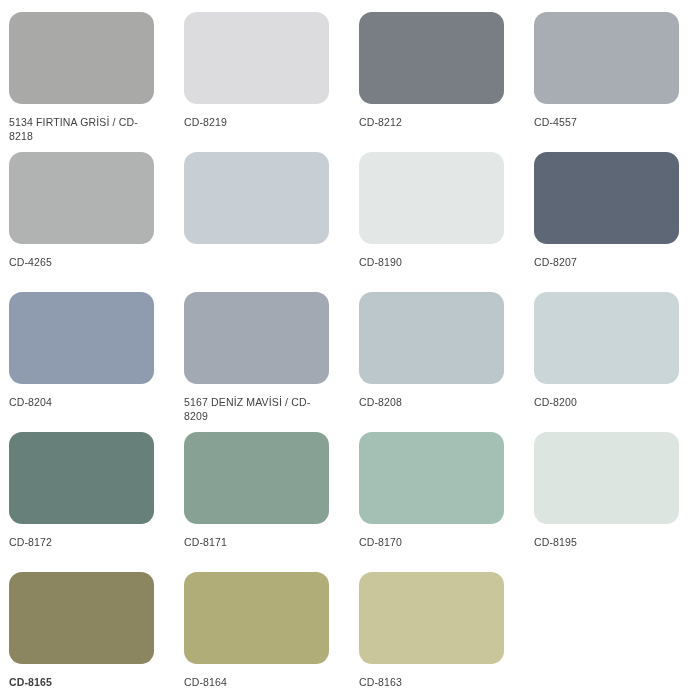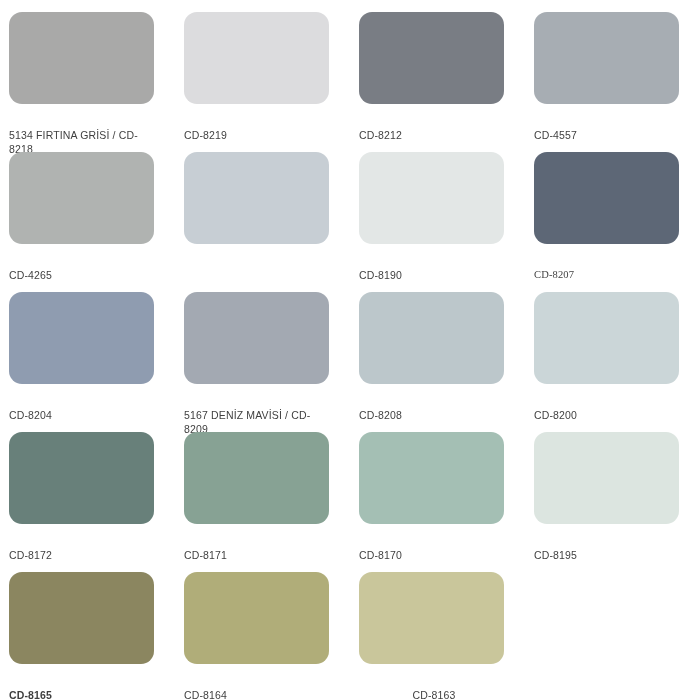--- a/index.html
+++ b/index.html
@@ -28,21 +28,21 @@
     flex-direction: column;
     align-items: flex-start;
   }
   .swatch-chip {
     width: 145px;
     height: 92px;
     border-radius: 13px;
     flex: none;
   }
   .swatch-label {
-    margin-top: 24px;
+    margin-top: 11px;
     font-size: 10.5px;
     line-height: 14px;
     letter-spacing: 0.15px;
     color: #3f3f3f;
     width: 150px;
     word-wrap: break-word;
     text-align: left;
   }
 </style>
 </head>
@@ -71,21 +71,21 @@
     </div>
     <div class="swatch-cell">
       <div class="swatch-chip" title="CD-8205" style="background: rgb(199, 206, 212);"></div>
     </div>
     <div class="swatch-cell">
       <div class="swatch-chip" title="CD-8190" style="background: rgb(227, 231, 230);"></div>
       <div class="swatch-label" style="color: rgb(63, 63, 63);">CD-8190</div>
     </div>
     <div class="swatch-cell">
       <div class="swatch-chip" title="CD-8207" style="background: rgb(93, 103, 118);"></div>
-      <div class="swatch-label" style="color: rgb(63, 63, 63); font-family: Liberation Serif, serif;">CD-8207</div>
+      <div class="swatch-label" style="color: rgb(63, 63, 63);">CD-8207</div>
     </div>
     <div class="swatch-cell">
       <div class="swatch-chip" title="CD-8204" style="background: rgb(143, 156, 176);"></div>
       <div class="swatch-label" style="color: rgb(63, 63, 63);">CD-8204</div>
     </div>
     <div class="swatch-cell">
       <div class="swatch-chip" title="5167 DENİZ MAVİSİ / CD-8209" style="background: rgb(163, 169, 178);"></div>
       <div class="swatch-label" style="color: rgb(63, 63, 63);">5167 DENİZ MAVİSİ / CD-8209</div>
     </div>
     <div class="swatch-cell">
@@ -115,15 +115,15 @@
     <div class="swatch-cell">
       <div class="swatch-chip" title="CD-8165" style="background: rgb(139, 134, 96);"></div>
       <div class="swatch-label" style="color: rgb(63, 63, 63); font-weight: bold;">CD-8165</div>
     </div>
     <div class="swatch-cell">
       <div class="swatch-chip" title="CD-8164" style="background: rgb(176, 173, 121);"></div>
       <div class="swatch-label" style="color: rgb(63, 63, 63);">CD-8164</div>
     </div>
     <div class="swatch-cell">
       <div class="swatch-chip" title="CD-8163" style="background: rgb(201, 198, 155);"></div>
-      <div class="swatch-label" style="color: rgb(63, 63, 63); text-align: center;">CD-8163</div>
+      <div class="swatch-label" style="color: rgb(63, 63, 63);">CD-8163</div>
     </div>
   </div>
 
 </body></html>

